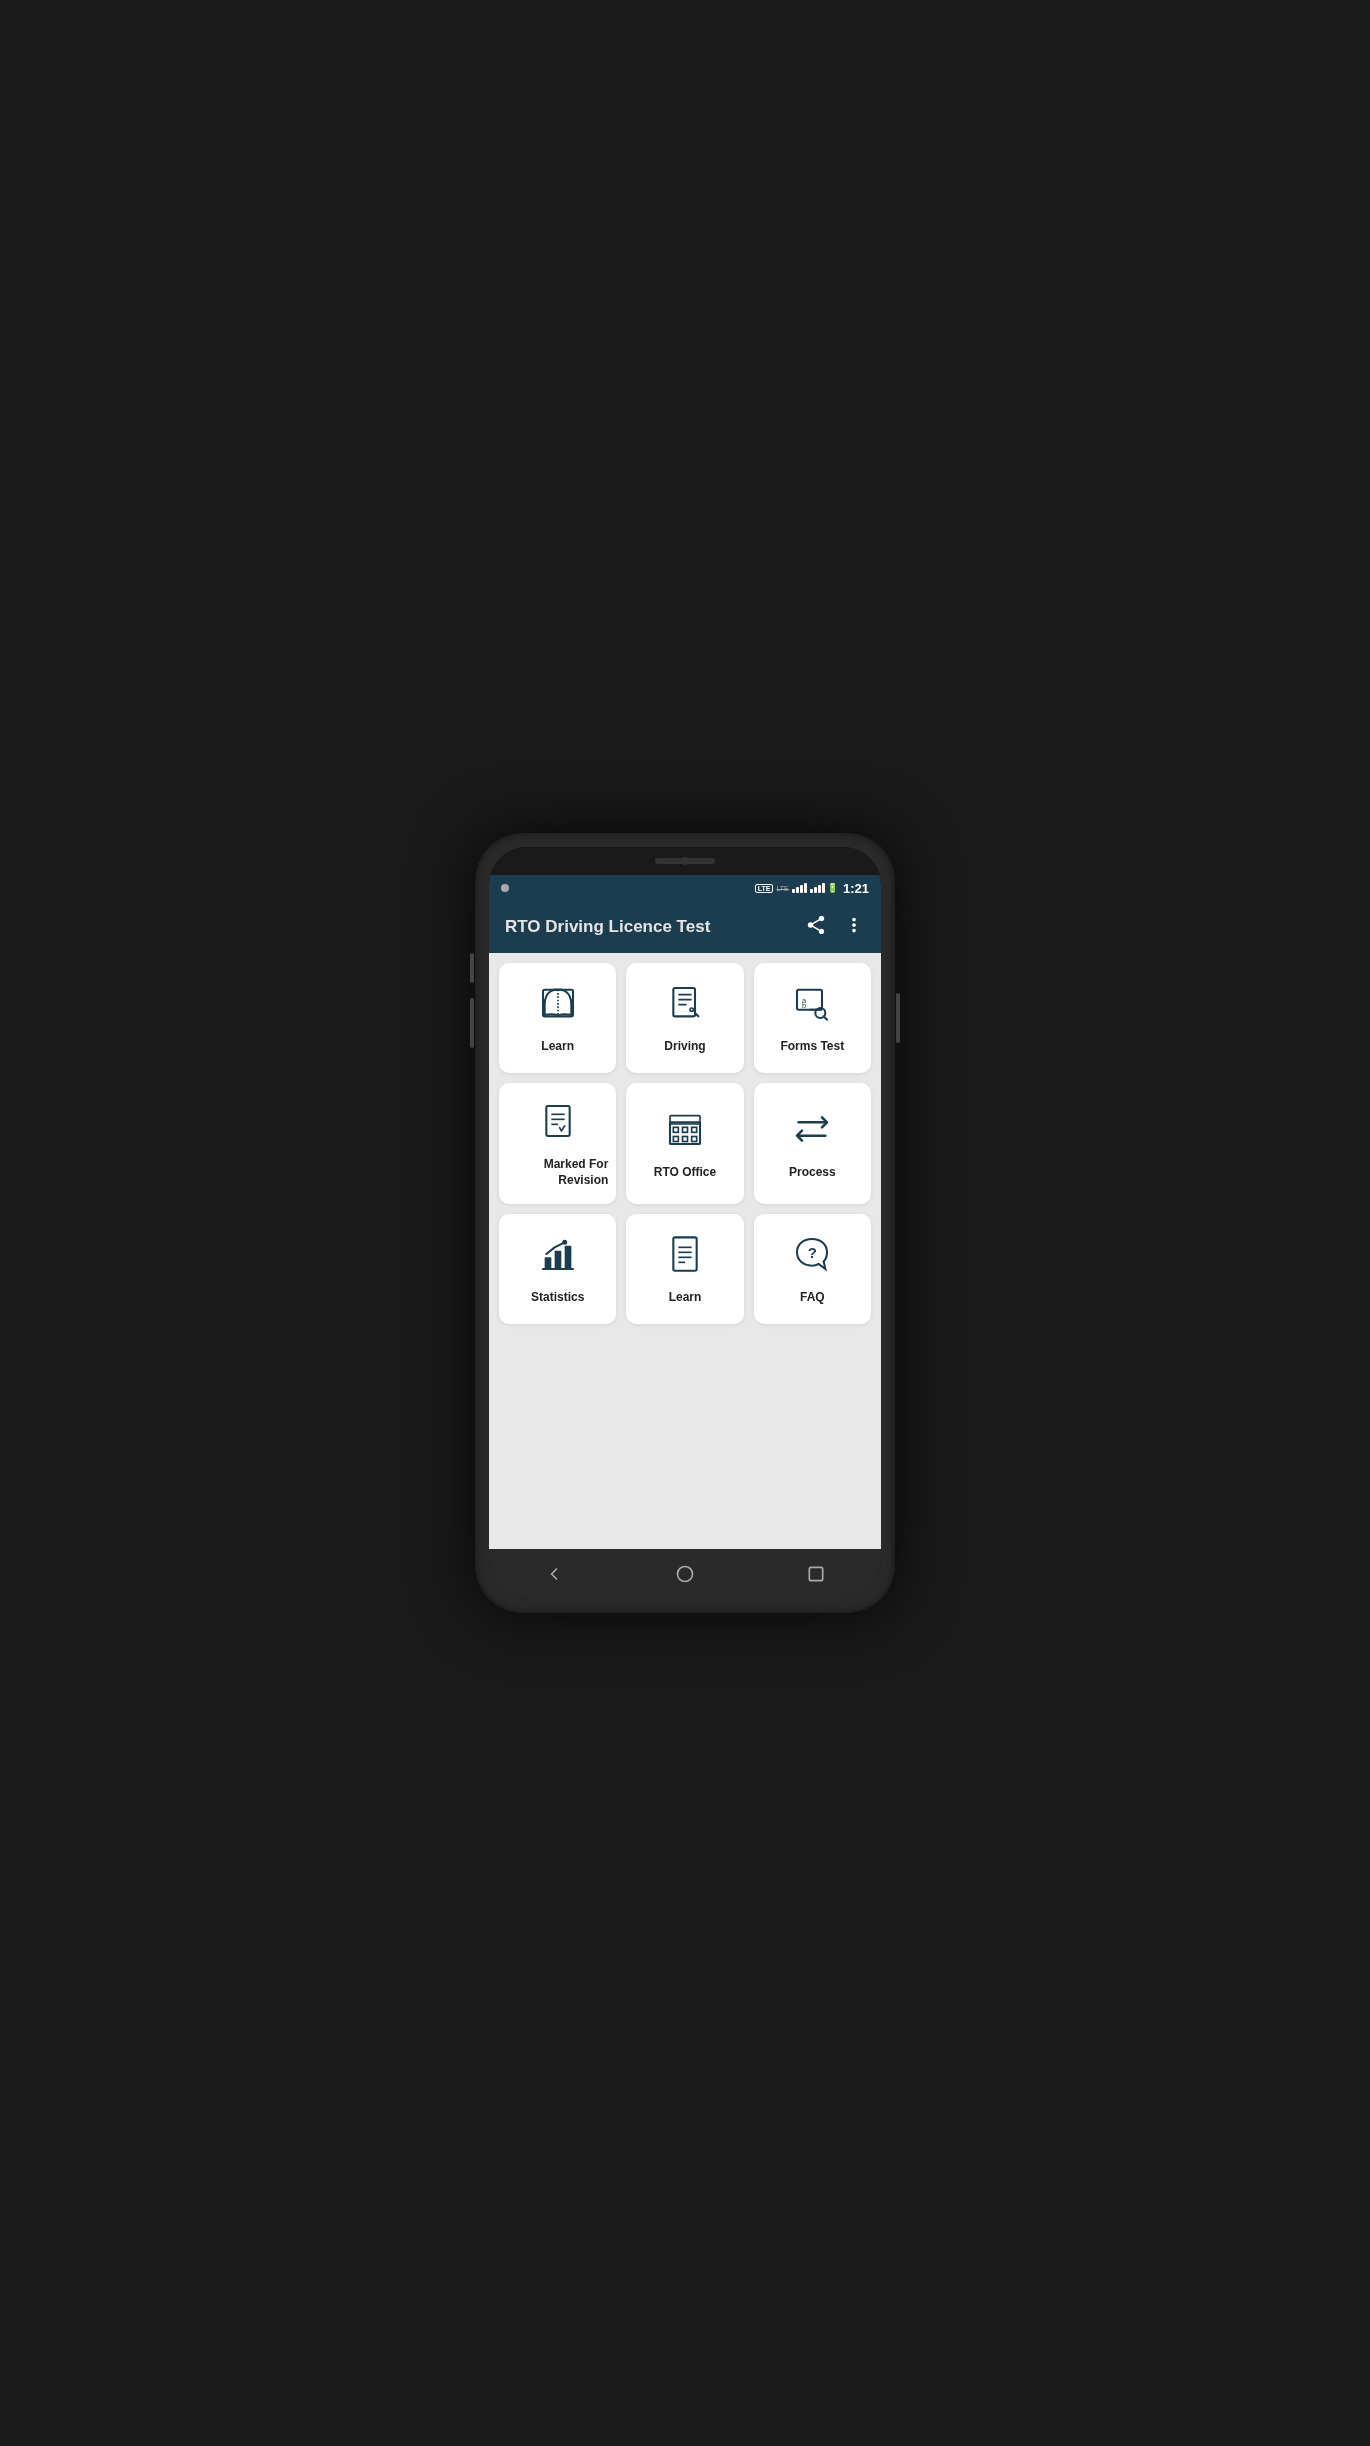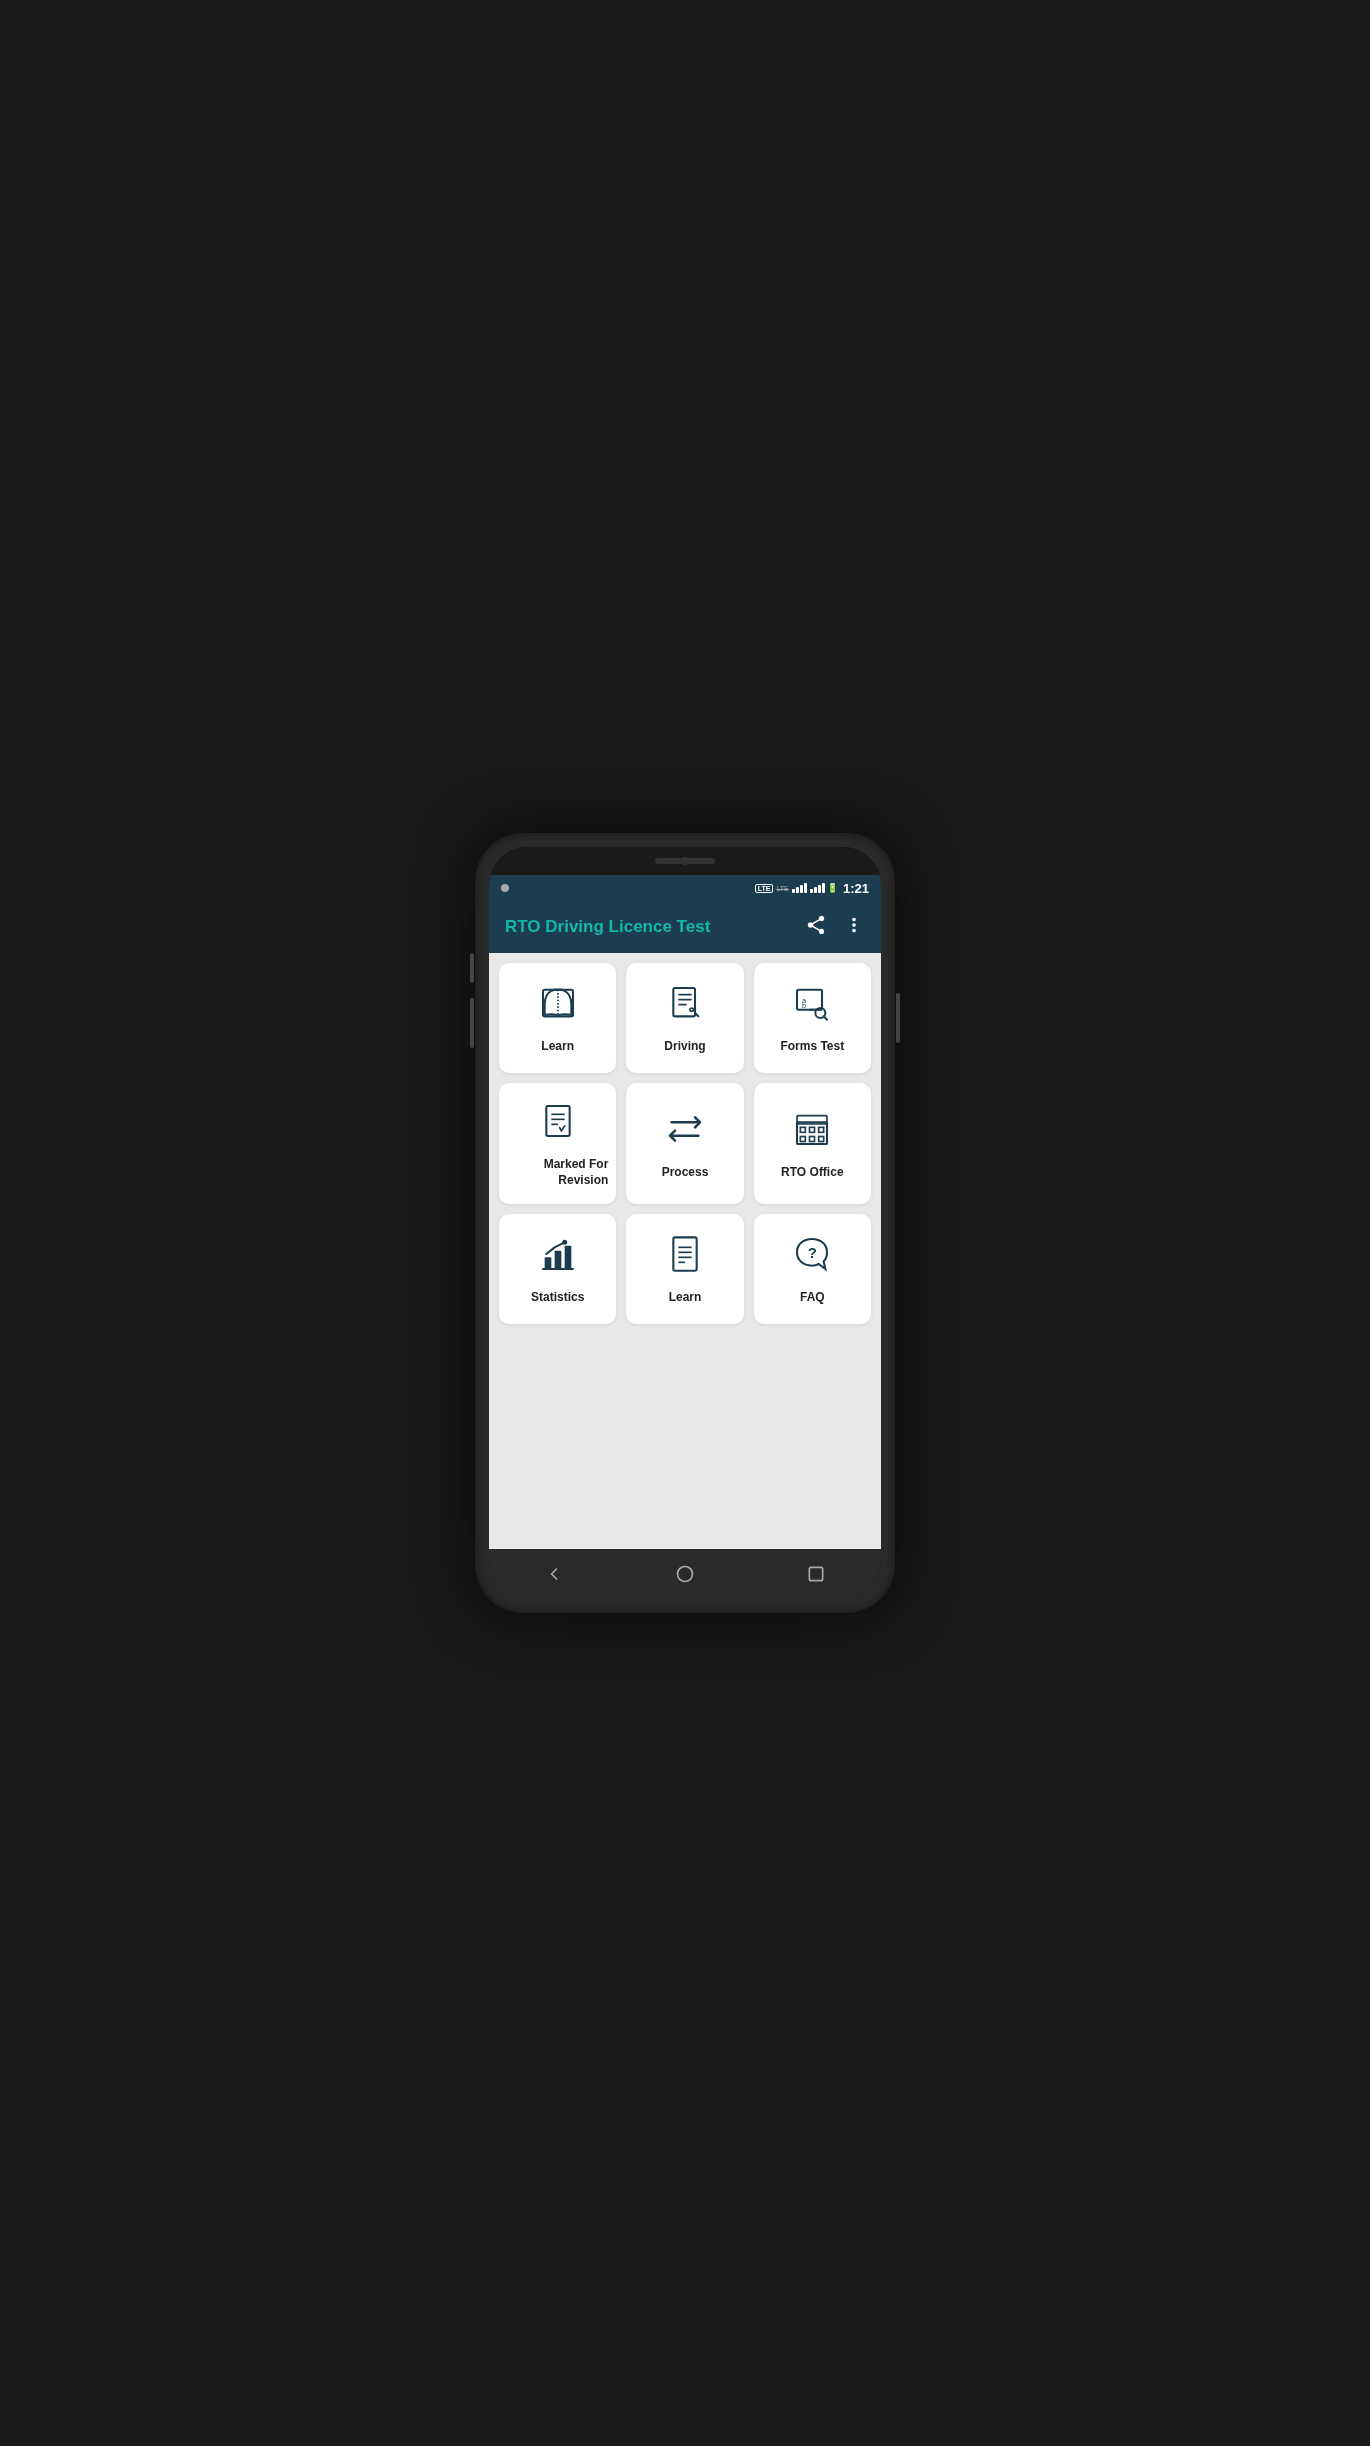--- a/index.html
+++ b/index.html
@@ -132,21 +132,21 @@
       background: #1c3d4f;
       height: 52px;
       display: flex;
       align-items: center;
       padding: 0 16px;
       flex-shrink: 0;
     }
 
     .app-title {
       flex: 1;
-      color: #14b8a6;
+      color: #e5e5e5;
       font-size: 17px;
       font-weight: bold;
     }
 
     .app-bar-actions {
       display: flex;
       align-items: center;
       gap: 16px;
     }
 
@@ -361,48 +361,48 @@
               <line x1="16" y1="28" x2="24" y2="28" stroke="#1c3d4f" stroke-width="2"></line>
               <path d="M26 32 L28 36 L32 30" stroke="#1c3d4f" stroke-width="2" stroke-linecap="round" stroke-linejoin="round"></path>
             </svg>
           </div>
           <span class="grid-label">Marked For Revision</span>
         </div>
 
         <div class="grid-item">
           <div class="grid-icon">
             <svg class="icon-svg" viewBox="0 0 48 48" fill="none">
-              <path d="M8 16 L40 16" stroke="#1c3d4f" stroke-width="3" stroke-linecap="round"></path>
-              <path d="M36 10 L42 16 L36 22" stroke="#1c3d4f" stroke-width="3" stroke-linecap="round" stroke-linejoin="round"></path>
-              <path d="M40 32 L8 32" stroke="#1c3d4f" stroke-width="3" stroke-linecap="round"></path>
-              <path d="M12 26 L6 32 L12 38" stroke="#1c3d4f" stroke-width="3" stroke-linecap="round" stroke-linejoin="round"></path>
-            </svg>
-          </div>
-          <span class="grid-label">Process</span>
-        </div>
-
-        <div class="grid-item">
-          <div class="grid-icon">
-            <svg class="icon-svg" viewBox="0 0 48 48" fill="none">
               <rect x="6" y="16" width="36" height="26" rx="1" stroke="#1c3d4f" stroke-width="2.5" fill="none"></rect>
               <rect x="6" y="8" width="36" height="10" rx="1" stroke="#1c3d4f" stroke-width="2" fill="none"></rect>
               <rect x="10" y="22" width="6" height="6" stroke="#1c3d4f" stroke-width="2" fill="none"></rect>
               <rect x="21" y="22" width="6" height="6" stroke="#1c3d4f" stroke-width="2" fill="none"></rect>
               <rect x="32" y="22" width="6" height="6" stroke="#1c3d4f" stroke-width="2" fill="none"></rect>
               <rect x="10" y="33" width="6" height="6" stroke="#1c3d4f" stroke-width="2" fill="none"></rect>
               <rect x="21" y="33" width="6" height="6" stroke="#1c3d4f" stroke-width="2" fill="none"></rect>
               <rect x="32" y="33" width="6" height="6" stroke="#1c3d4f" stroke-width="2" fill="none"></rect>
             </svg>
           </div>
           <span class="grid-label">RTO Office</span>
         </div>
 
         <div class="grid-item">
           <div class="grid-icon">
             <svg class="icon-svg" viewBox="0 0 48 48" fill="none">
+              <path d="M8 16 L40 16" stroke="#1c3d4f" stroke-width="3" stroke-linecap="round"></path>
+              <path d="M36 10 L42 16 L36 22" stroke="#1c3d4f" stroke-width="3" stroke-linecap="round" stroke-linejoin="round"></path>
+              <path d="M40 32 L8 32" stroke="#1c3d4f" stroke-width="3" stroke-linecap="round"></path>
+              <path d="M12 26 L6 32 L12 38" stroke="#1c3d4f" stroke-width="3" stroke-linecap="round" stroke-linejoin="round"></path>
+            </svg>
+          </div>
+          <span class="grid-label">Process</span>
+        </div>
+
+        <div class="grid-item">
+          <div class="grid-icon">
+            <svg class="icon-svg" viewBox="0 0 48 48" fill="none">
               <line x1="6" y1="42" x2="42" y2="42" stroke="#1c3d4f" stroke-width="2.5" stroke-linecap="round"></line>
               <rect x="8" y="28" width="8" height="14" fill="#1c3d4f" rx="1"></rect>
               <rect x="20" y="20" width="8" height="22" fill="#1c3d4f" rx="1"></rect>
               <rect x="32" y="14" width="8" height="28" fill="#1c3d4f" rx="1"></rect>
               <path d="M10 24 L20 16 L32 10" stroke="#1c3d4f" stroke-width="2.5" stroke-linecap="round" stroke-linejoin="round"></path>
               <circle cx="32" cy="10" r="3" fill="#1c3d4f"></circle>
             </svg>
           </div>
           <span class="grid-label">Statistics</span>
         </div>

